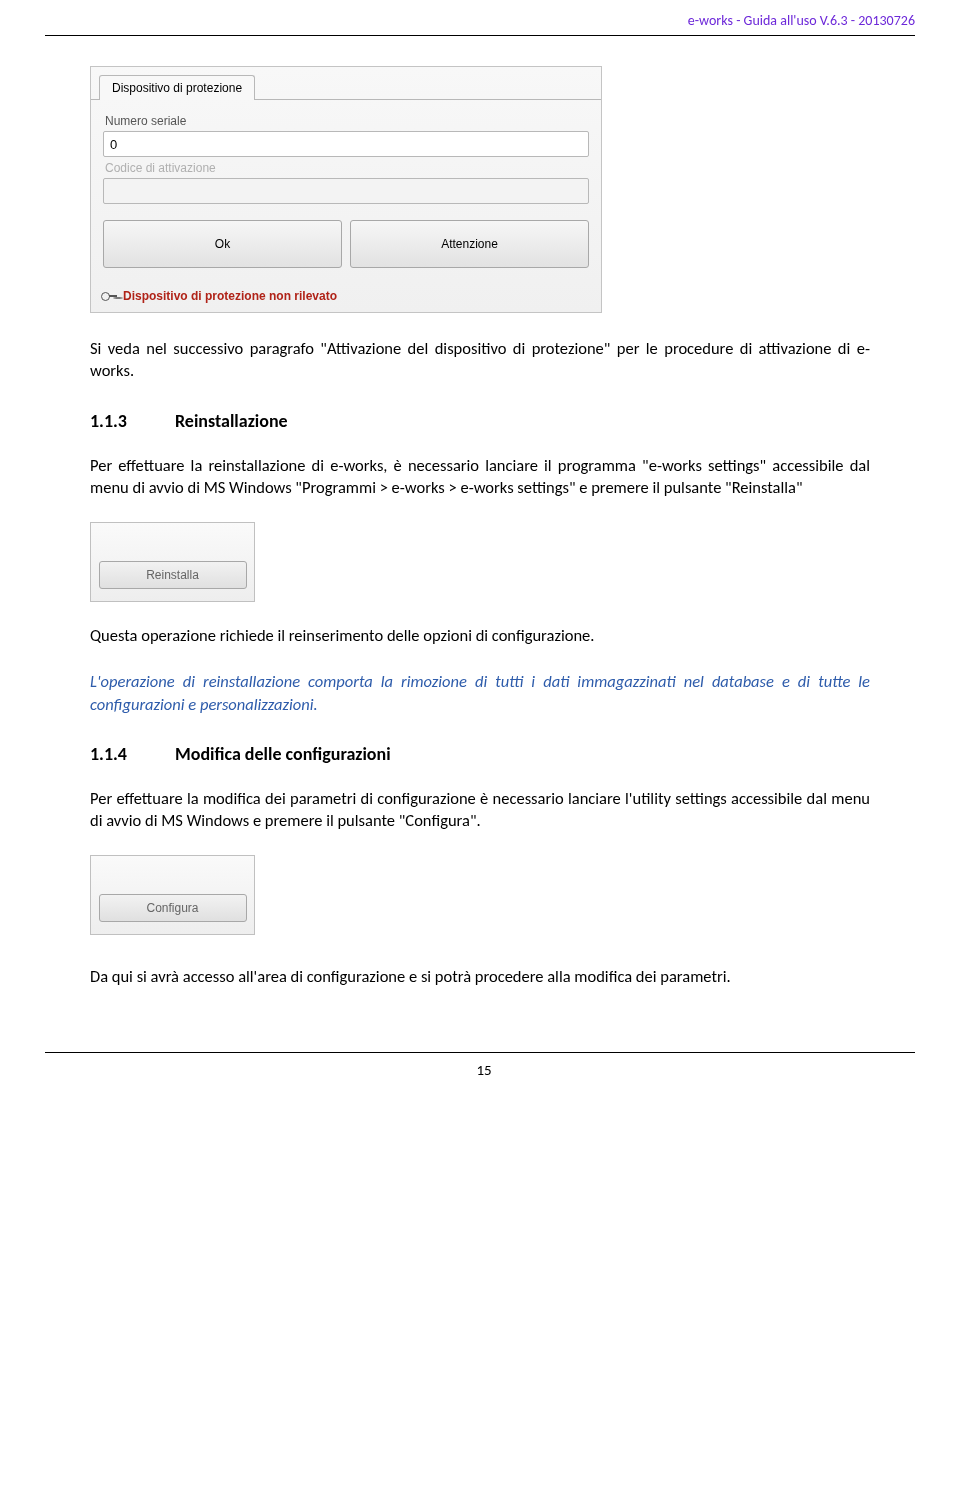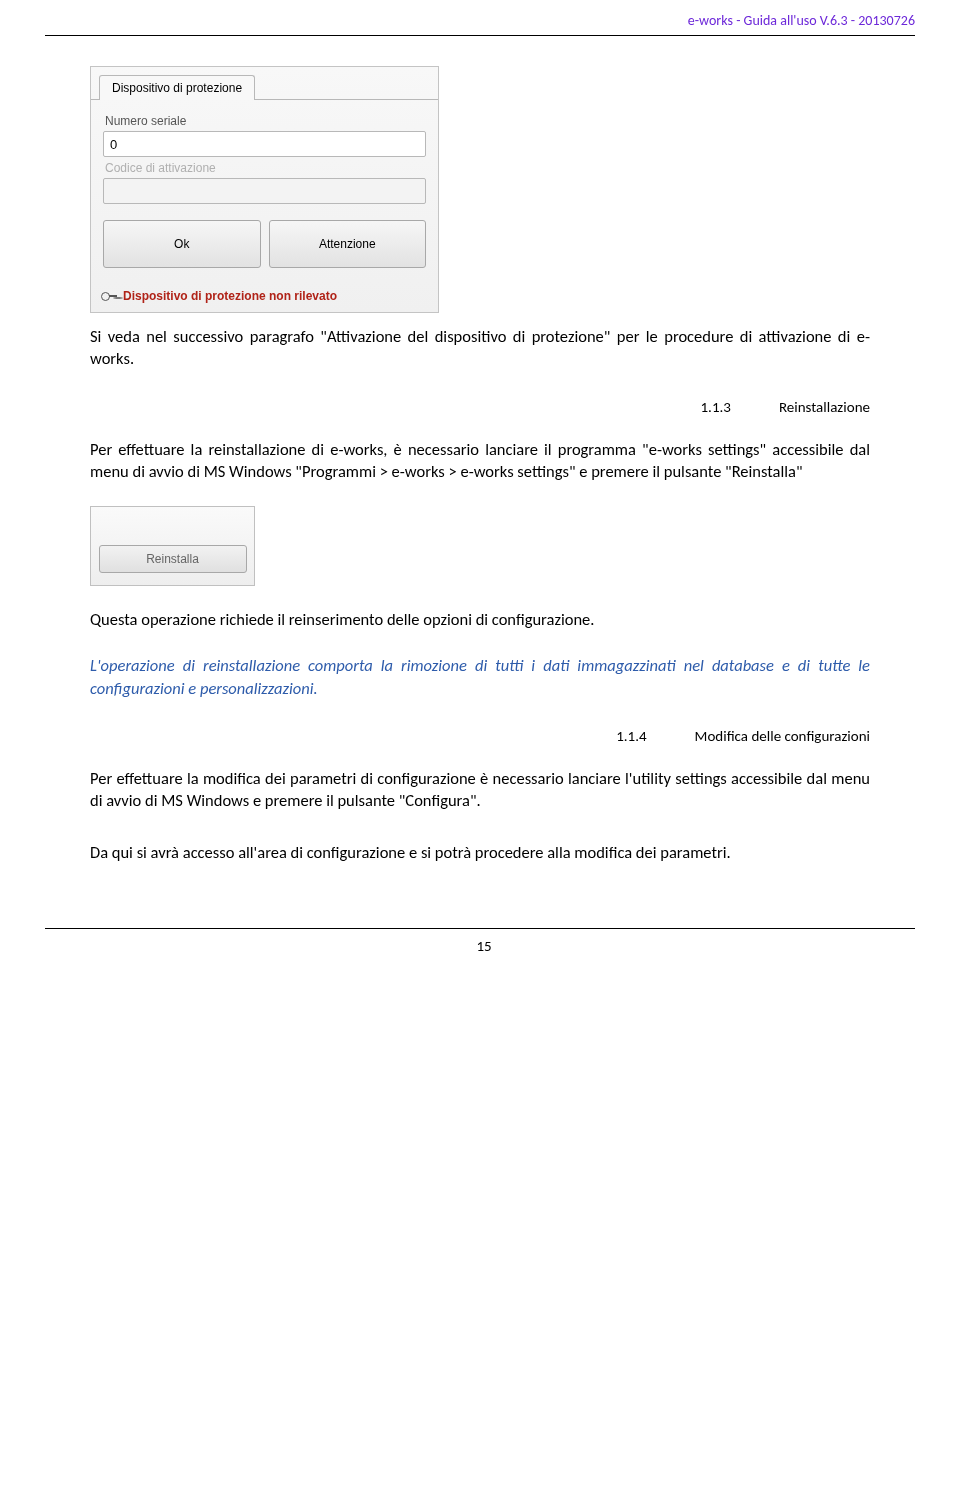--- a/index.html
+++ b/index.html
@@ -19,24 +19,24 @@
   }
   .header-line {
     border: none;
     border-top: 1px solid #000;
     margin: 0 45px 0 45px;
   }
   .content {
     padding: 30px 90px 20px 90px;
   }
   .dialog-box {
-    width: 349px;
+    width: 512px;
     background: linear-gradient(#f8f8f8, #f0f0f0);
     border: 1px solid #c4c4c4;
-    margin-bottom: 12px;
+    margin-bottom: 24px;
     font-family: Tahoma, Arial, sans-serif;
     font-size: 13px;
   }
   .dialog-tab {
     display: inline-block;
     background: #f8f8f8;
     border: 1px solid #b8b8b8;
     border-bottom: none;
     padding: 5px 12px;
     margin: 8px 0 0 8px;
@@ -117,24 +117,23 @@
     color: #b02318;
     font-size: 12px;
   }
   .paragraph {
     font-size: 16.5px;
     line-height: 1.35;
     margin: 10px 0 24px 0;
     text-align: justify;
   }
   .section-heading {
-    font-size: 15px;
-    font-weight: normal;
+    font-size: 18px;
+    font-weight: bold;
     margin: 28px 0 22px 0;
-    text-align: right;
   }
   .section-num { display: inline-block; margin-right: 48px; }
   .single-btn-box {
     width: 165px;
     height: 80px;
     background: linear-gradient(#fafafa,#eeeeee);
     border: 1px solid #c0c0c0;
     display: flex;
     align-items: flex-end;
     justify-content: center;
@@ -219,19 +218,22 @@
   <div class="attention-block">
     <span>L'operazione di reinstallazione comporta la rimozione di tutti i dati immagazzinati nel database e di tutte le configurazioni e personalizzazioni.</span>
   </div>
 
   <h3 class="section-heading">
     <span class="section-num">1.1.4</span><span>Modifica delle configurazioni</span>
   </h3>
 
   <p class="paragraph">Per effettuare la modifica dei parametri di configurazione è necessario lanciare l'utility settings accessibile dal menu di avvio di MS Windows  e premere il pulsante "Configura".</p>
 
+  <div class="single-btn-box">
+    <button class="single-btn">Configura</button>
+  </div>
 
   <p class="paragraph" style="margin-top:30px">Da qui si avrà accesso all'area di configurazione e si potrà procedere alla modifica dei parametri.</p>
 
 </div>
 
 <hr class="footer-line">
 <div class="page-num">15</div>
 
 </body></html>

